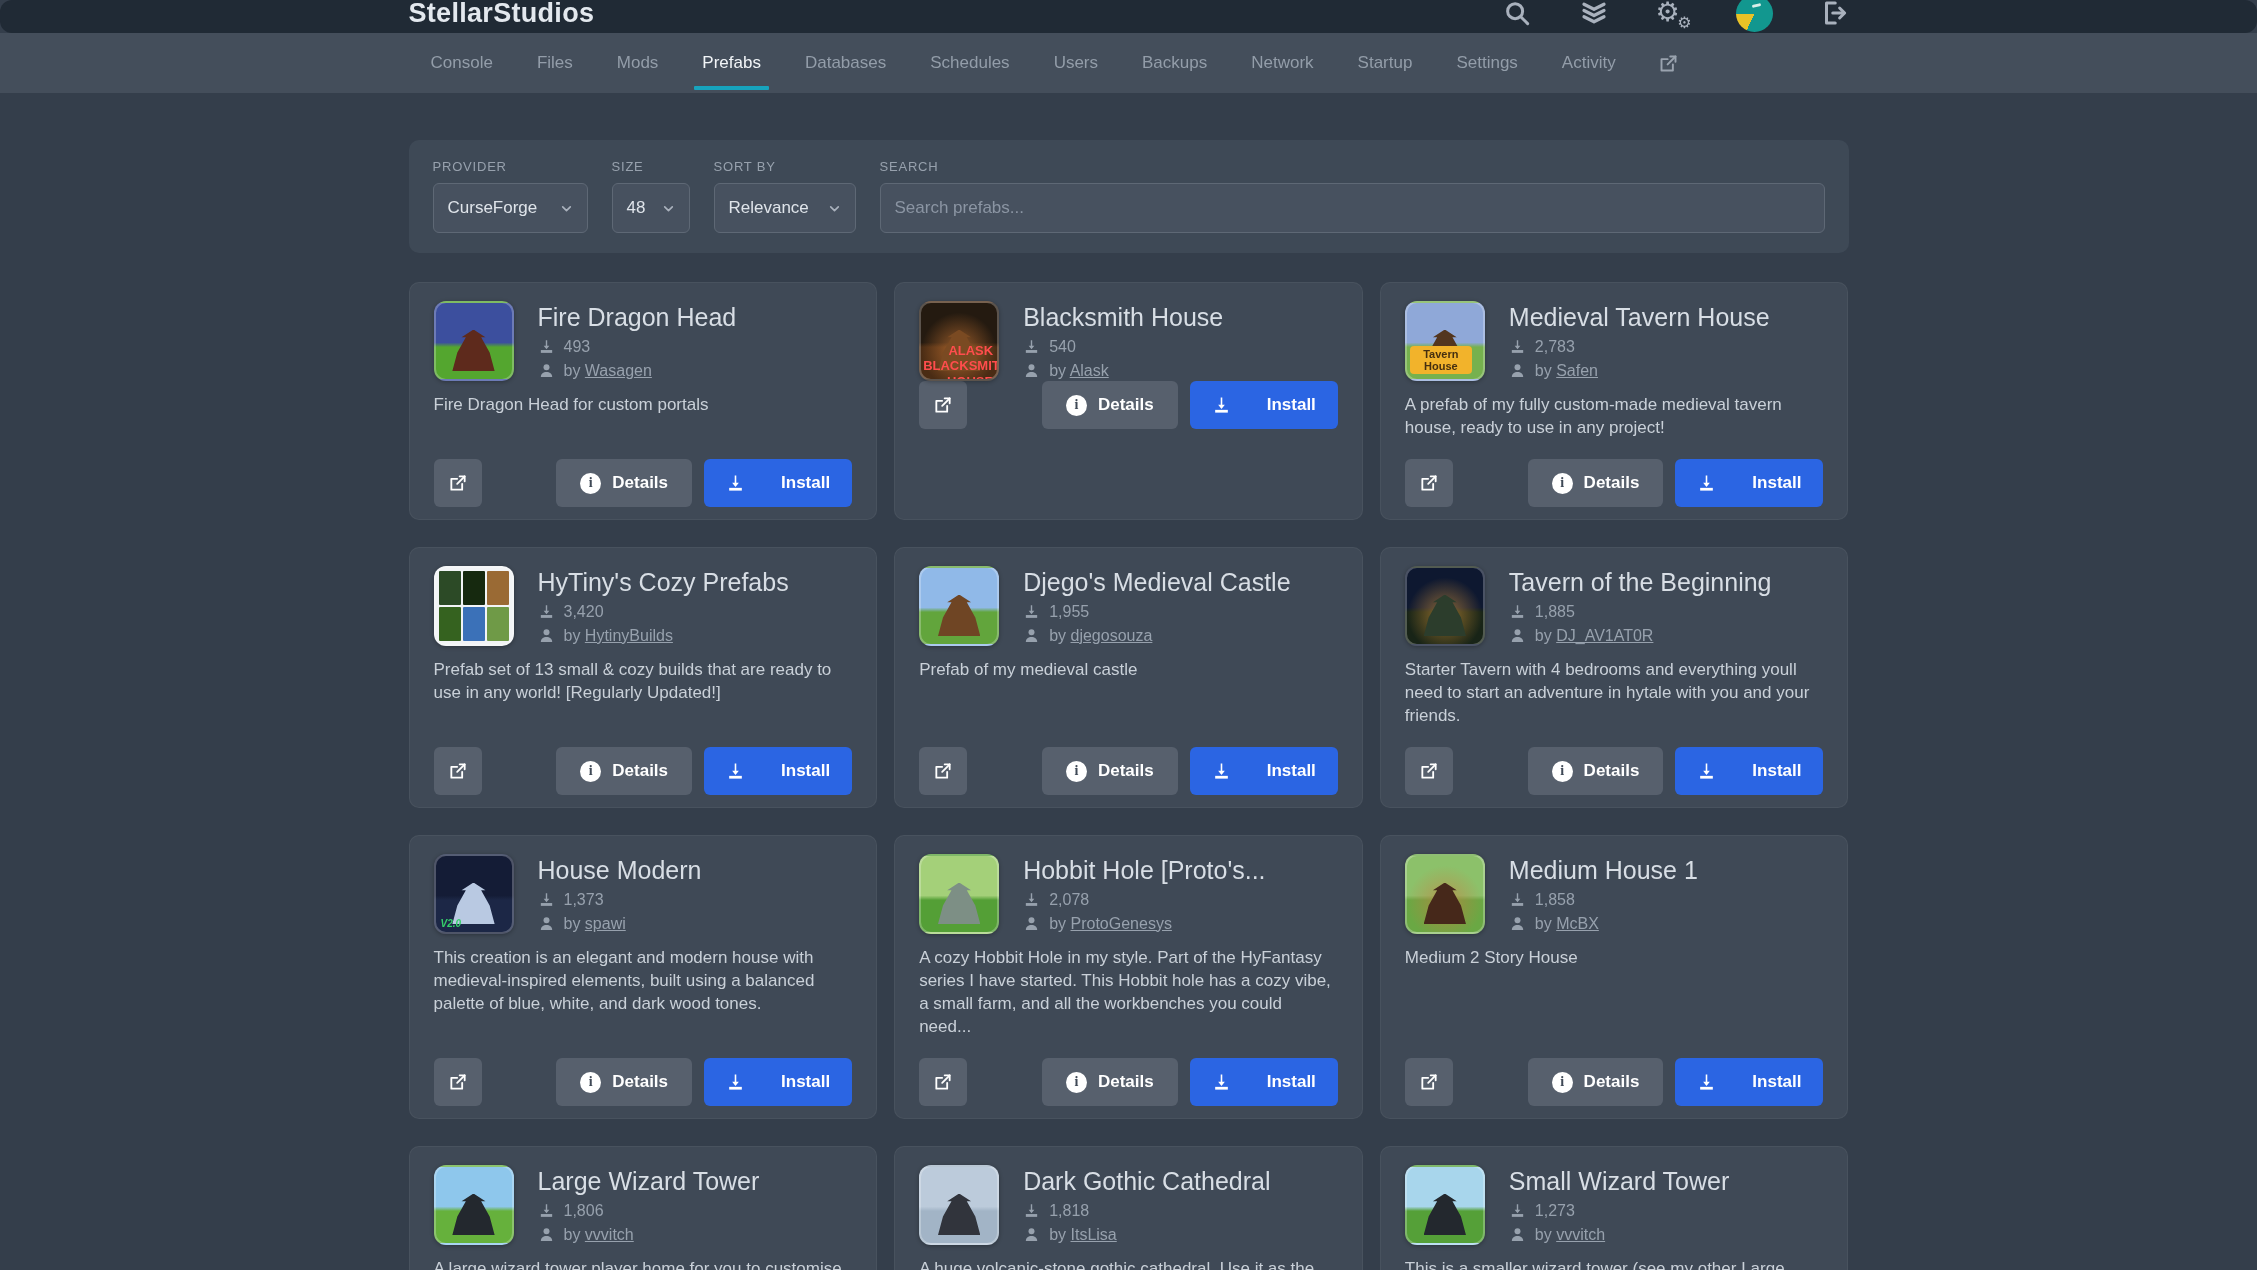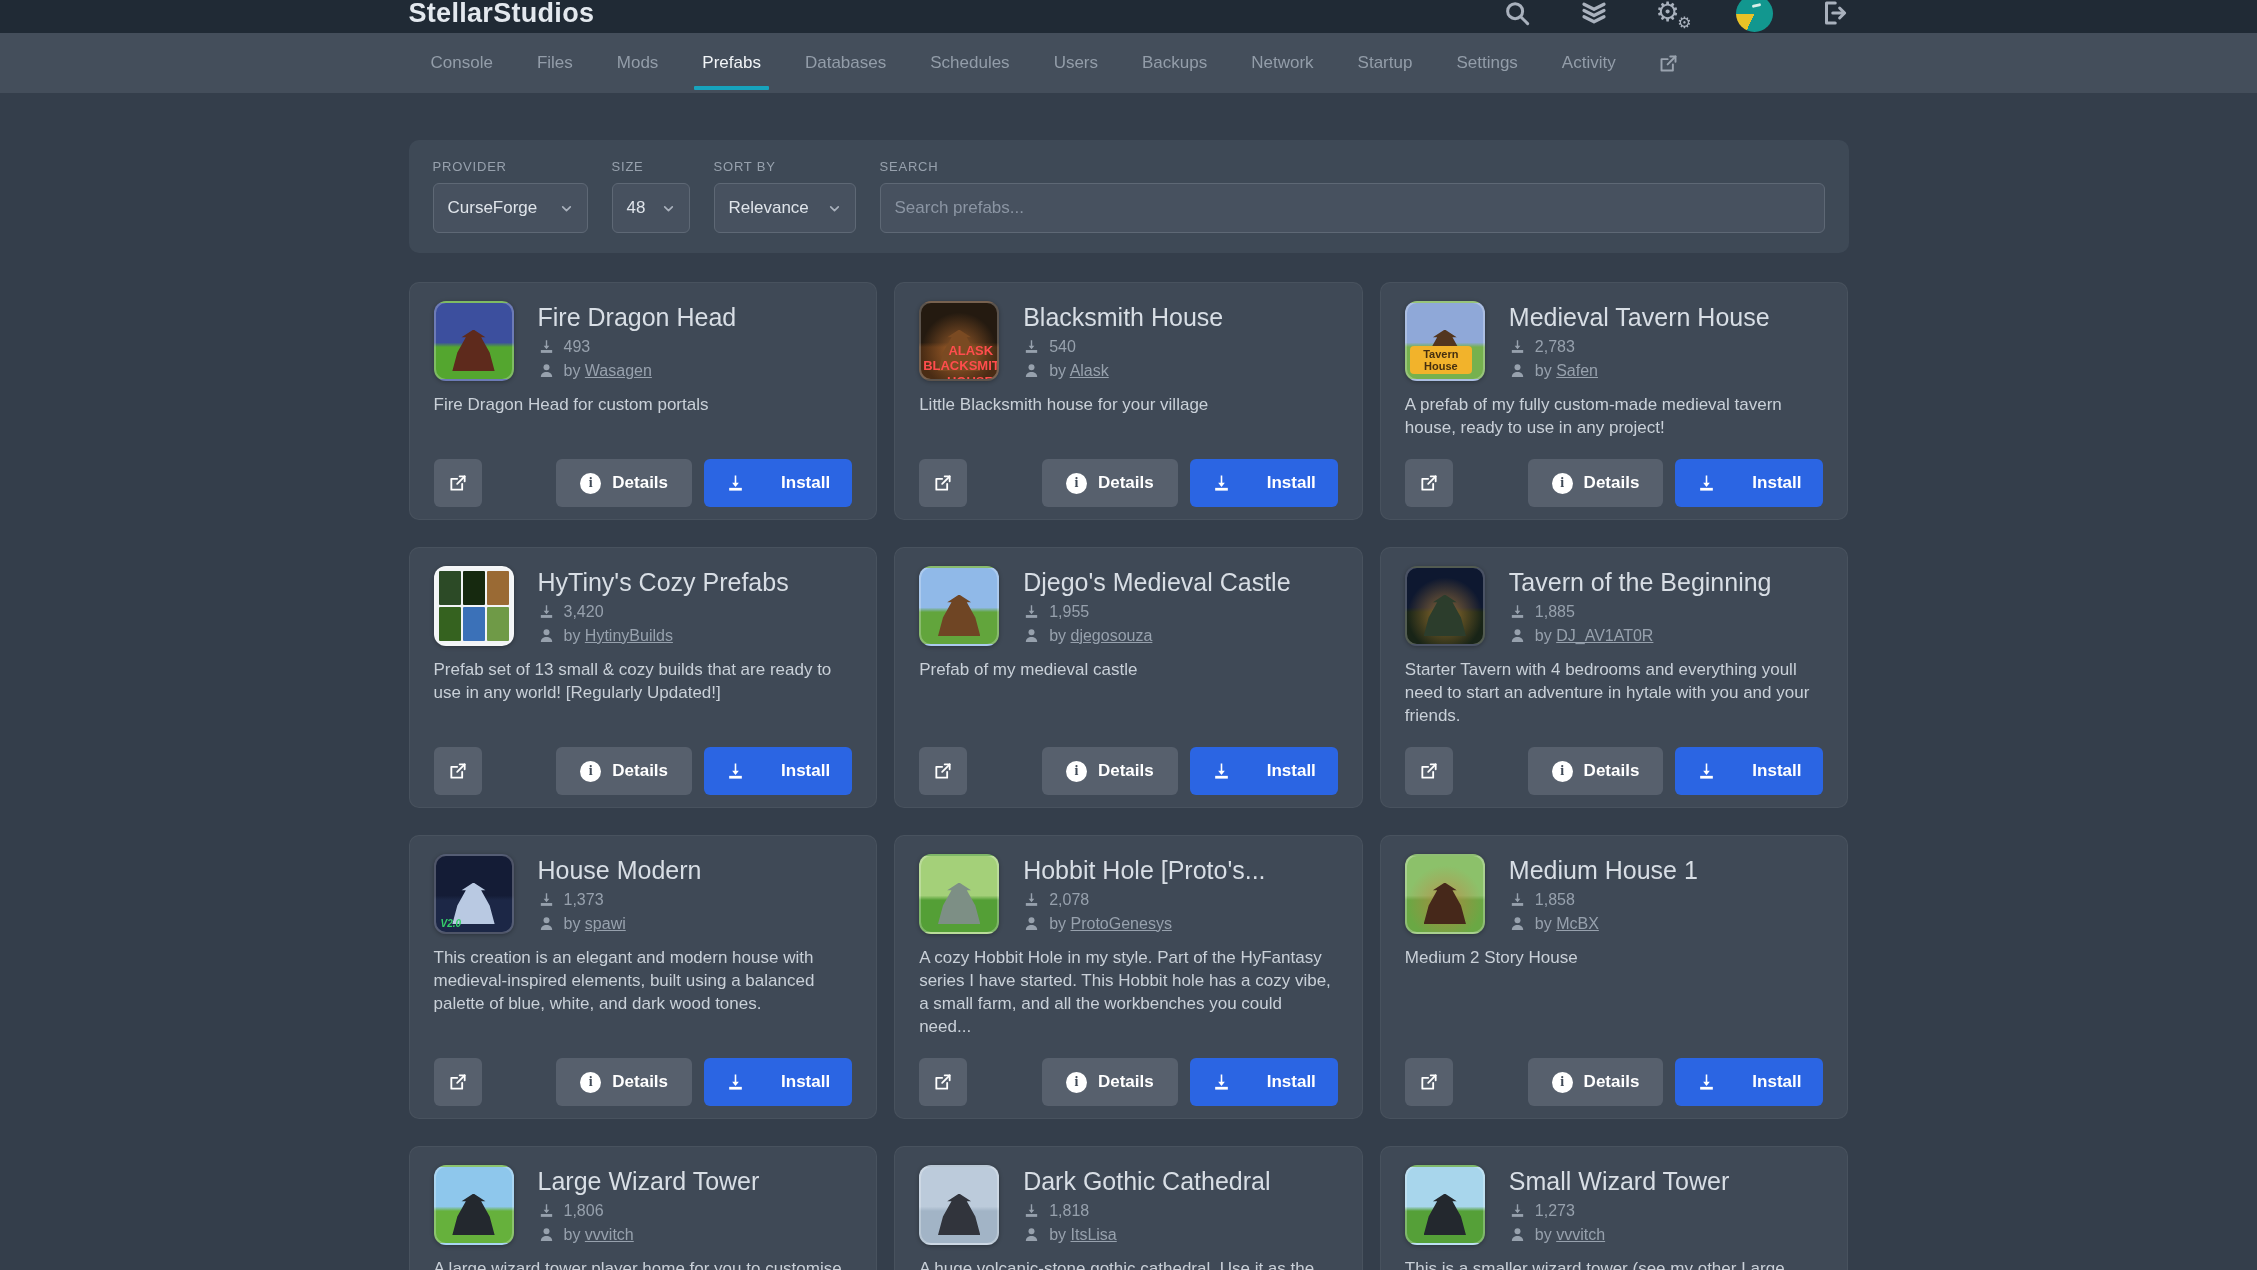--- a/index.html
+++ b/index.html
@@ -9,21 +9,21 @@
     --c-accent_teal:#17a3bd; --c-title_text:#d8dee5; --c-meta_text:#97a1ad;
     --c-desc_text:#c9d0d8; --c-tab_text:#939da9; --c-avatar_teal:#12978f; --c-avatar_yellow:#e9c227;
   }
   *{box-sizing:border-box; margin:0; padding:0;}
   html,body{width:2257px; height:1270px; overflow:hidden;}
   body{font-family:"Liberation Sans", sans-serif; background:var(--c-page_bg);}
   .page{width:2257px; height:1270px; overflow:hidden; background:var(--c-page_bg);}
   .container{width:1440px; margin:0 auto;}
 
   
-  .navbar{height:33px; background:var(--c-navbar_bg); overflow:hidden;}
+  .navbar{height:33px; background:var(--c-navbar_bg); overflow:hidden;border-radius:12px;}
   .navbar-inner{display:flex; align-items:center; height:48px; margin-top:-11px;}
   .brand{font-size:27px; font-weight:700; color:#e3e8ee; letter-spacing:.3px;}
   .nav-icons{margin-left:auto; display:flex; align-items:center; gap:46px;}
   .nav-icon{color:#a9b1bd; display:inline-flex; cursor:pointer;}
   .nav-icon svg{display:block;}
   .gear-combo{position:relative; width:34px; height:32px; font-size:27px; line-height:30px; text-align:left;}
   .gear-combo .gear-small{position:absolute; right:-2px; bottom:-2px; font-size:16px; line-height:16px;}
   .avatar{width:37px; height:37px; border-radius:50%;
     background:conic-gradient(from 205deg, var(--c-avatar_yellow) 0 62deg, var(--c-avatar_teal) 62deg 360deg);
     cursor:pointer; position:relative;}
@@ -295,21 +295,20 @@
         <div class="meta">
           <svg width="17" height="17" viewBox="0 0 24 24" fill="currentColor">
             <circle cx="12" cy="7.5" r="4.2"></circle>
                   <path d="M4 21c0-4.4 3.6-7 8-7s8 2.6 8 7z"></path>
           </svg>
           <span><span>by</span>
             <a class="author-link">Alask</a></span>
         </div>
       </div>
     </div>
-    <p class="desc">Little Blacksmith house for your village</p>
     <div class="card-footer">
       <button class="btn btn-ext">
         <svg width="20" height="20" viewBox="0 0 24 24" fill="none" stroke="#fff" stroke-width="2.2" stroke-linecap="round" stroke-linejoin="round">
           <path d="M17 13v7H4V7h7"></path>
                 <path d="M14 4h6v6"></path>
                 <path d="M20 4l-9 9"></path>
         </svg>
       </button>
       <button class="btn btn-details">
         <span class="info-circle">i</span>

